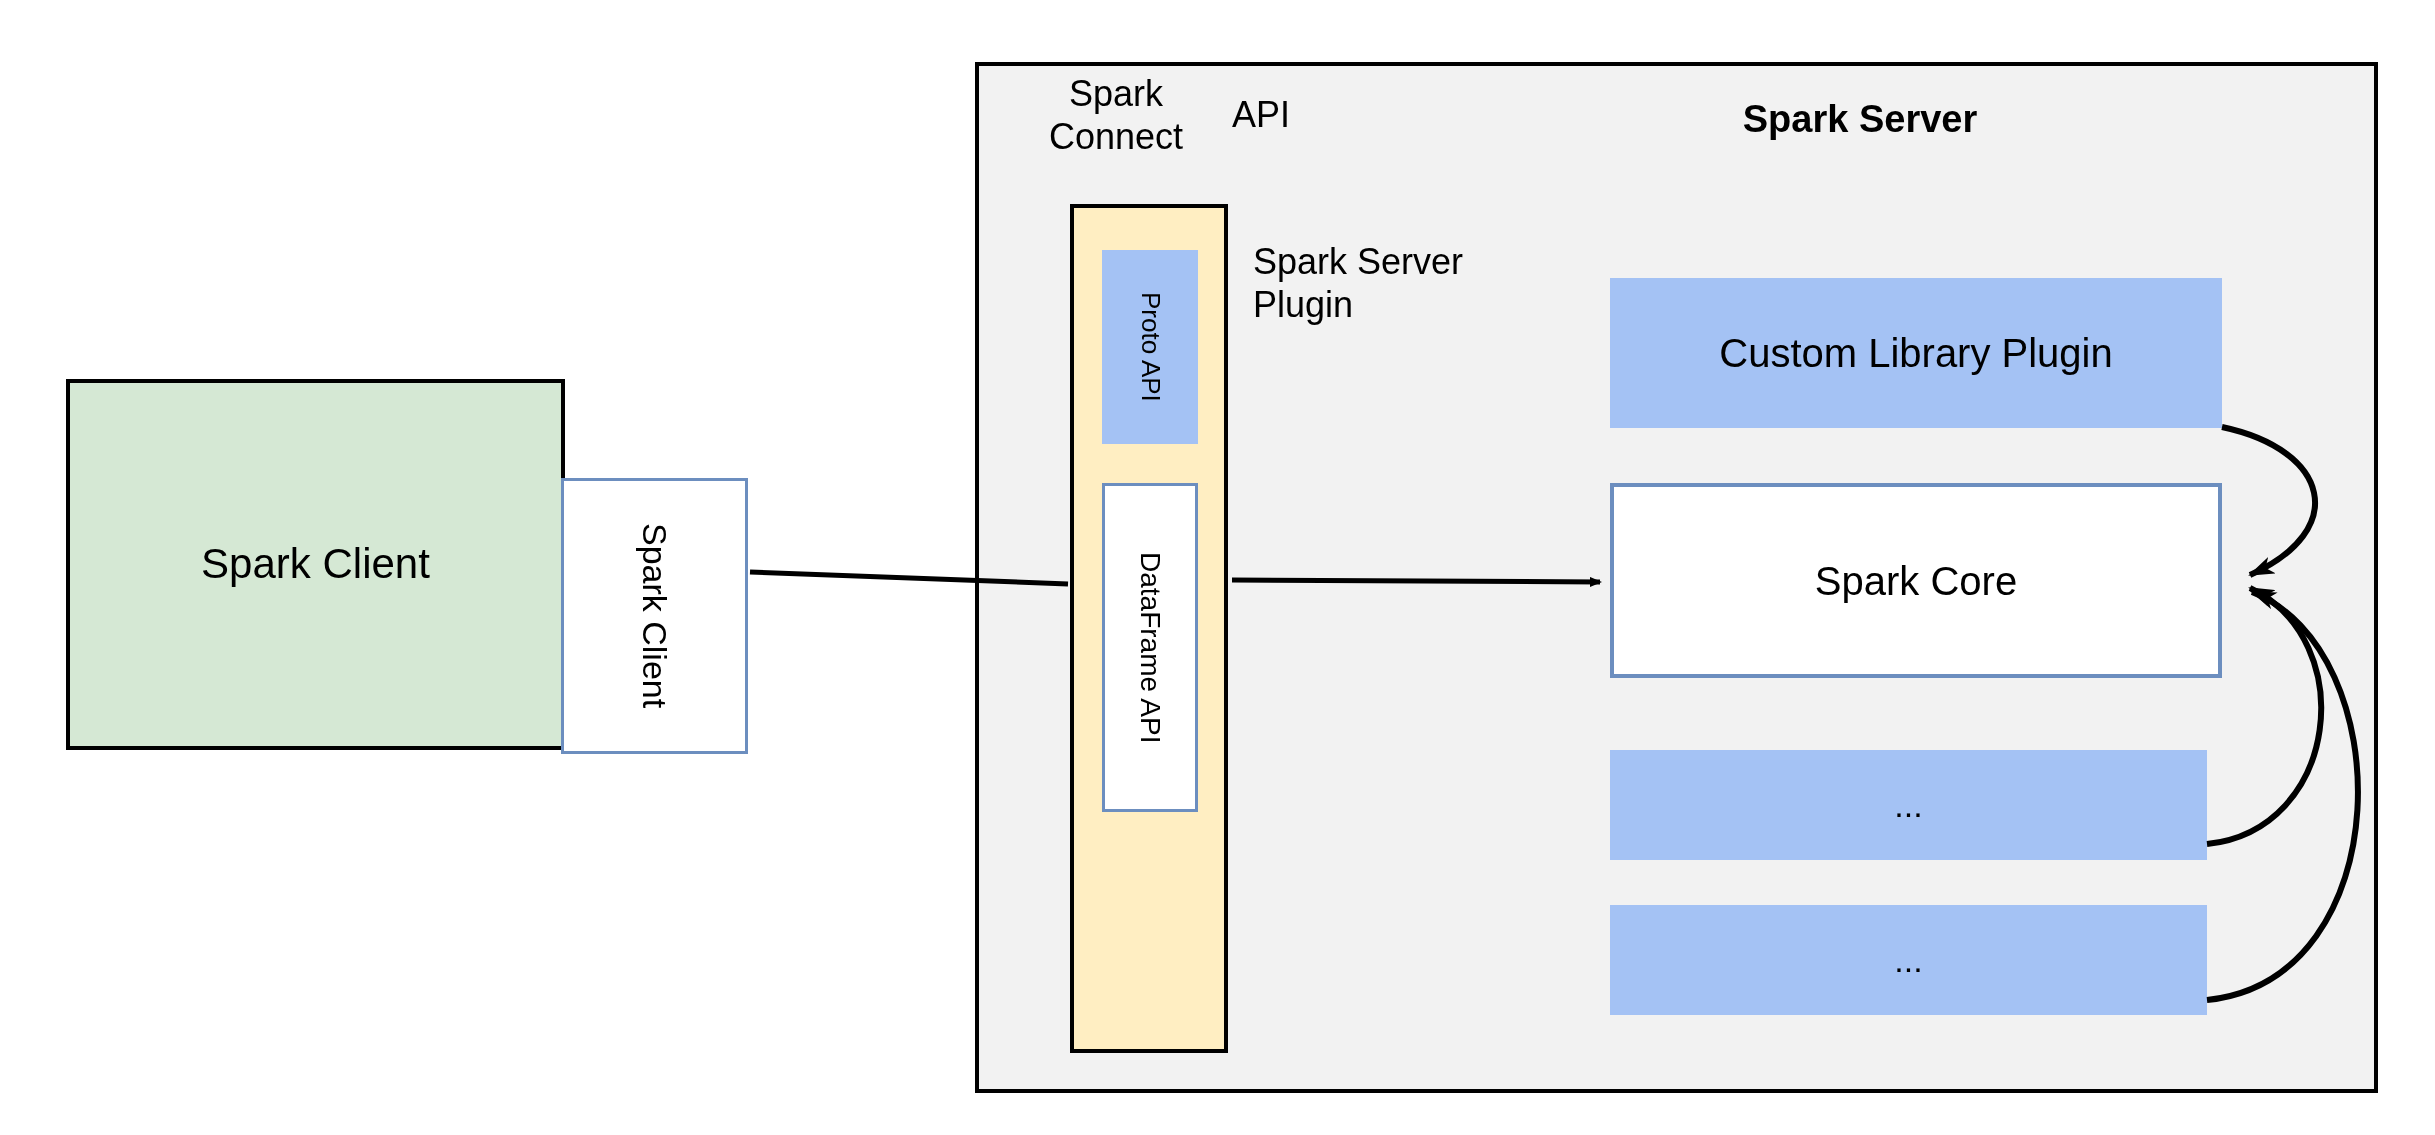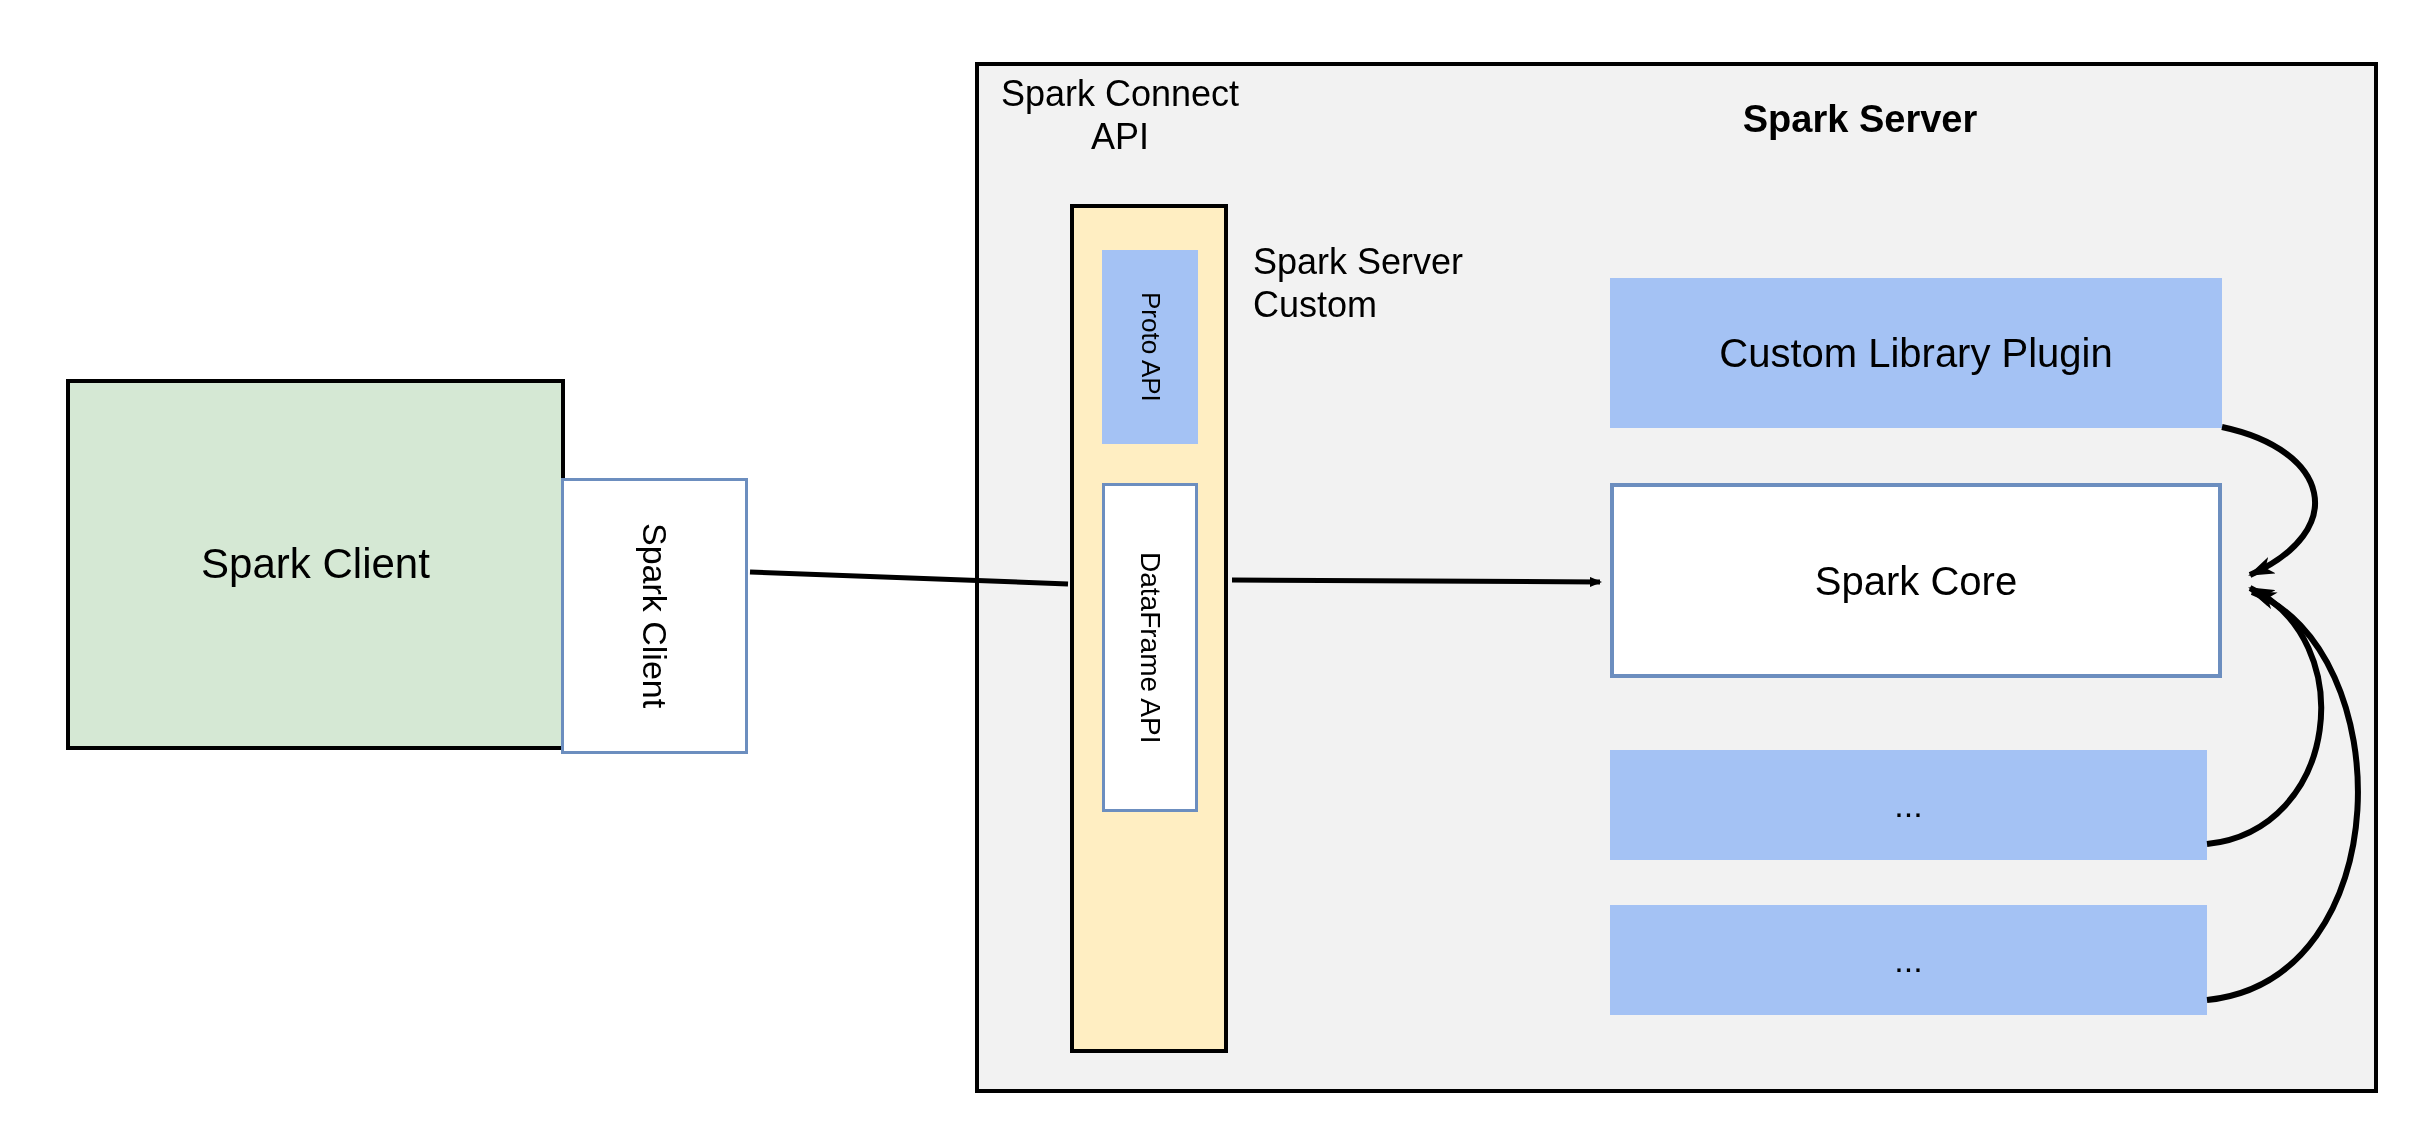--- a/index.html
+++ b/index.html
@@ -74,26 +74,26 @@
   }
   #spark-server-title {
     left: 1640px;
     top: 95px;
     width: 440px;
     height: 50px;
     font-size: 38px;
     font-weight: bold;
   }
   #spark-connect-api-label {
-    left: 975px;
+    left: 1000px;
     top: 65px;
     width: 290px;
     height: 100px;
     font-size: 36px;
-    flex-direction: column;
+    flex-direction: row;
   }
   #spark-server-library-label {
     left: 1253px;
     top: 240px;
     width: 300px;
     height: 110px;
     font-size: 36px;
     align-items: flex-start;
     justify-content: flex-start;
     text-align: left;
@@ -196,21 +196,21 @@
   <div class="box" id="proto-api">
     <span class="vertical-text">Proto API</span>
   </div>
 
   <div class="box" id="dataframe-api">
     <span class="vertical-text">DataFrame API</span>
   </div>
 
   <div class="box" id="spark-server-library-label">
     <span>Spark Server</span>
-    <span>Custom</span>
+    <span>Plugin</span>
   </div>
 
   <div class="box" id="spark-core">Spark Core</div>
 
   <div class="box" id="custom-library-plugin">Custom Library Plugin</div>
 
   <div class="box" id="ellipsis-1">...</div>
 
   <div class="box" id="ellipsis-2">...</div>
 

